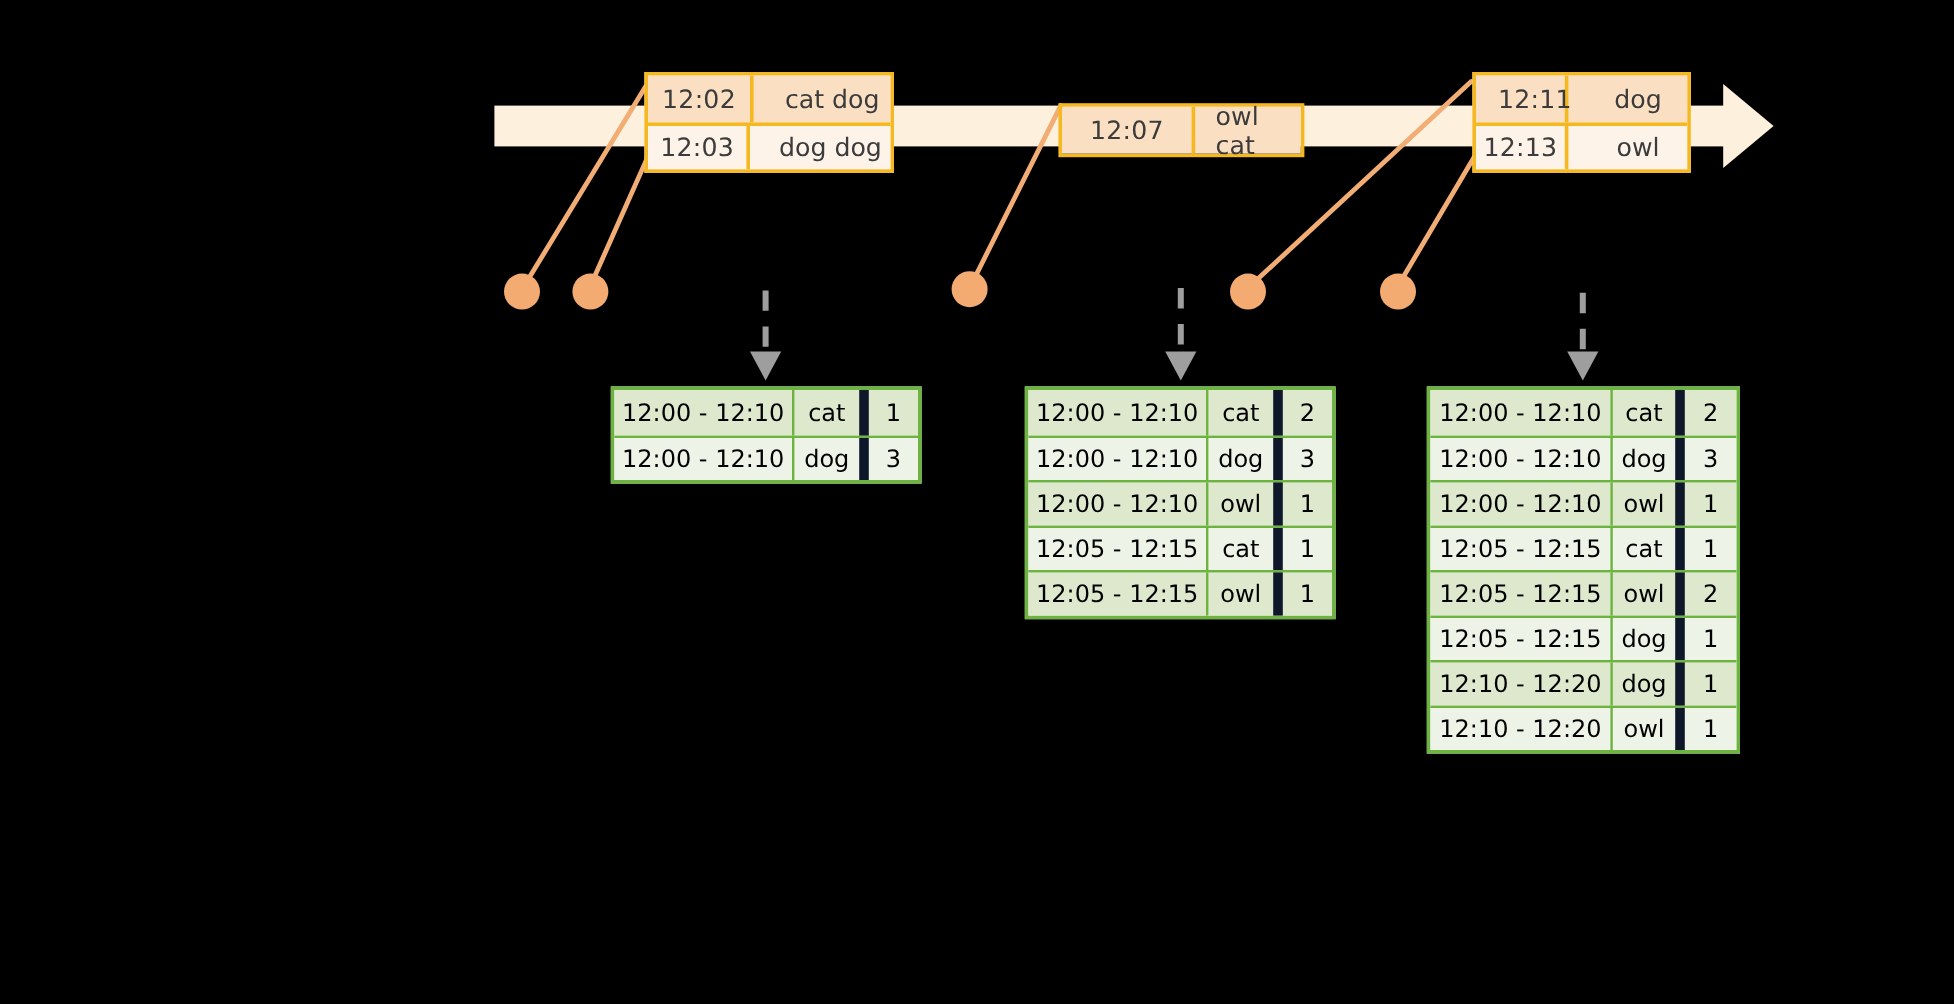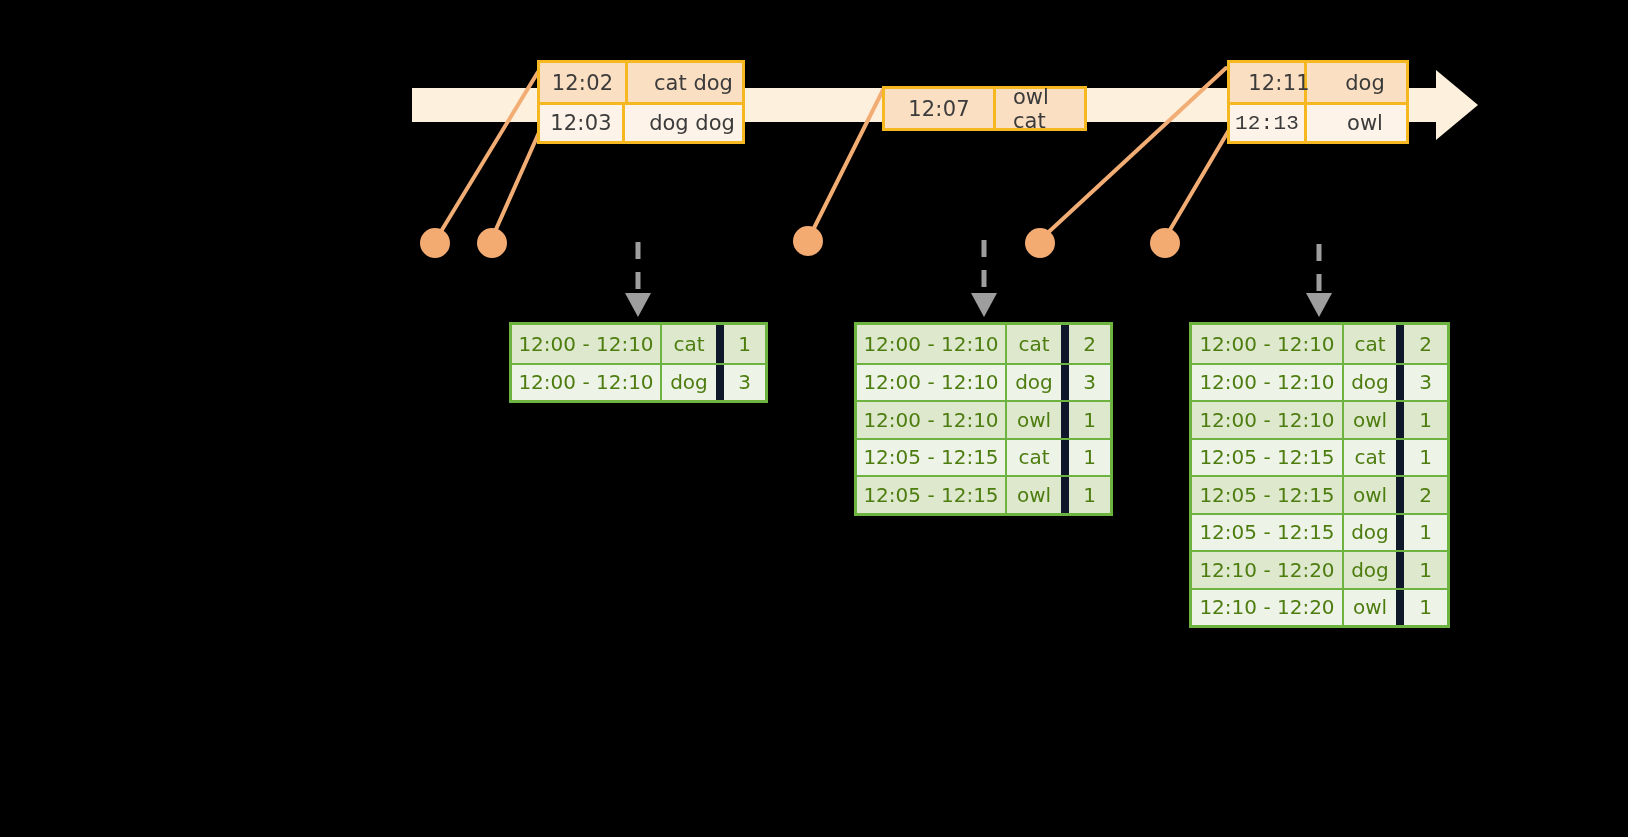--- a/index.html
+++ b/index.html
@@ -78,21 +78,21 @@
   }
   .res-row + .res-row { border-top: 2px solid #6cb33f; }
   .res-row.shade-a { background: #dde8cd; }
   .res-row.shade-b { background: #eef3e8; }
   .res-cell {
     box-sizing: border-box;
     display: flex;
     align-items: center;
     justify-content: center;
     font-size: 20px;
-    color: #4d7c0f;
+    color: #000000;
   }
   .res-win { border-right: 2px solid #6cb33f; }
   .res-key { border-right: 8px solid #0f172a; }
 </style>
 </head>
 <body>
 
 <div id="stage">
 
   <svg class="layer" viewBox="0 0 1628 837">
@@ -151,21 +151,21 @@
       <div class="evt-words">owl cat</div>
     </div>
   </div>
 
   <div class="evt-group" style="left:1211px; top:60px; width:182px;">
     <div class="evt-row shade-a">
       <div class="evt-time" style="width:77px;padding-left:24px;">12:11</div>
       <div class="evt-words">dog</div>
     </div>
     <div class="evt-row shade-b">
-      <div class="evt-time" style="width:77px;font-family:Liberation Mono, monospace;">12:13</div>
+      <div class="evt-time" style="width:77px;">12:13</div>
       <div class="evt-words">owl</div>
     </div>
   </div>
 
   <div class="res-table" style="left:493px; top:322px; width:259px;">
     <div class="res-row shade-a">
       <div class="res-cell res-win" style="width:150px;">12:00 - 12:10</div>
       <div class="res-cell res-key" style="width:62px;">cat</div>
       <div class="res-cell" style="flex:1;">1</div>
     </div>

